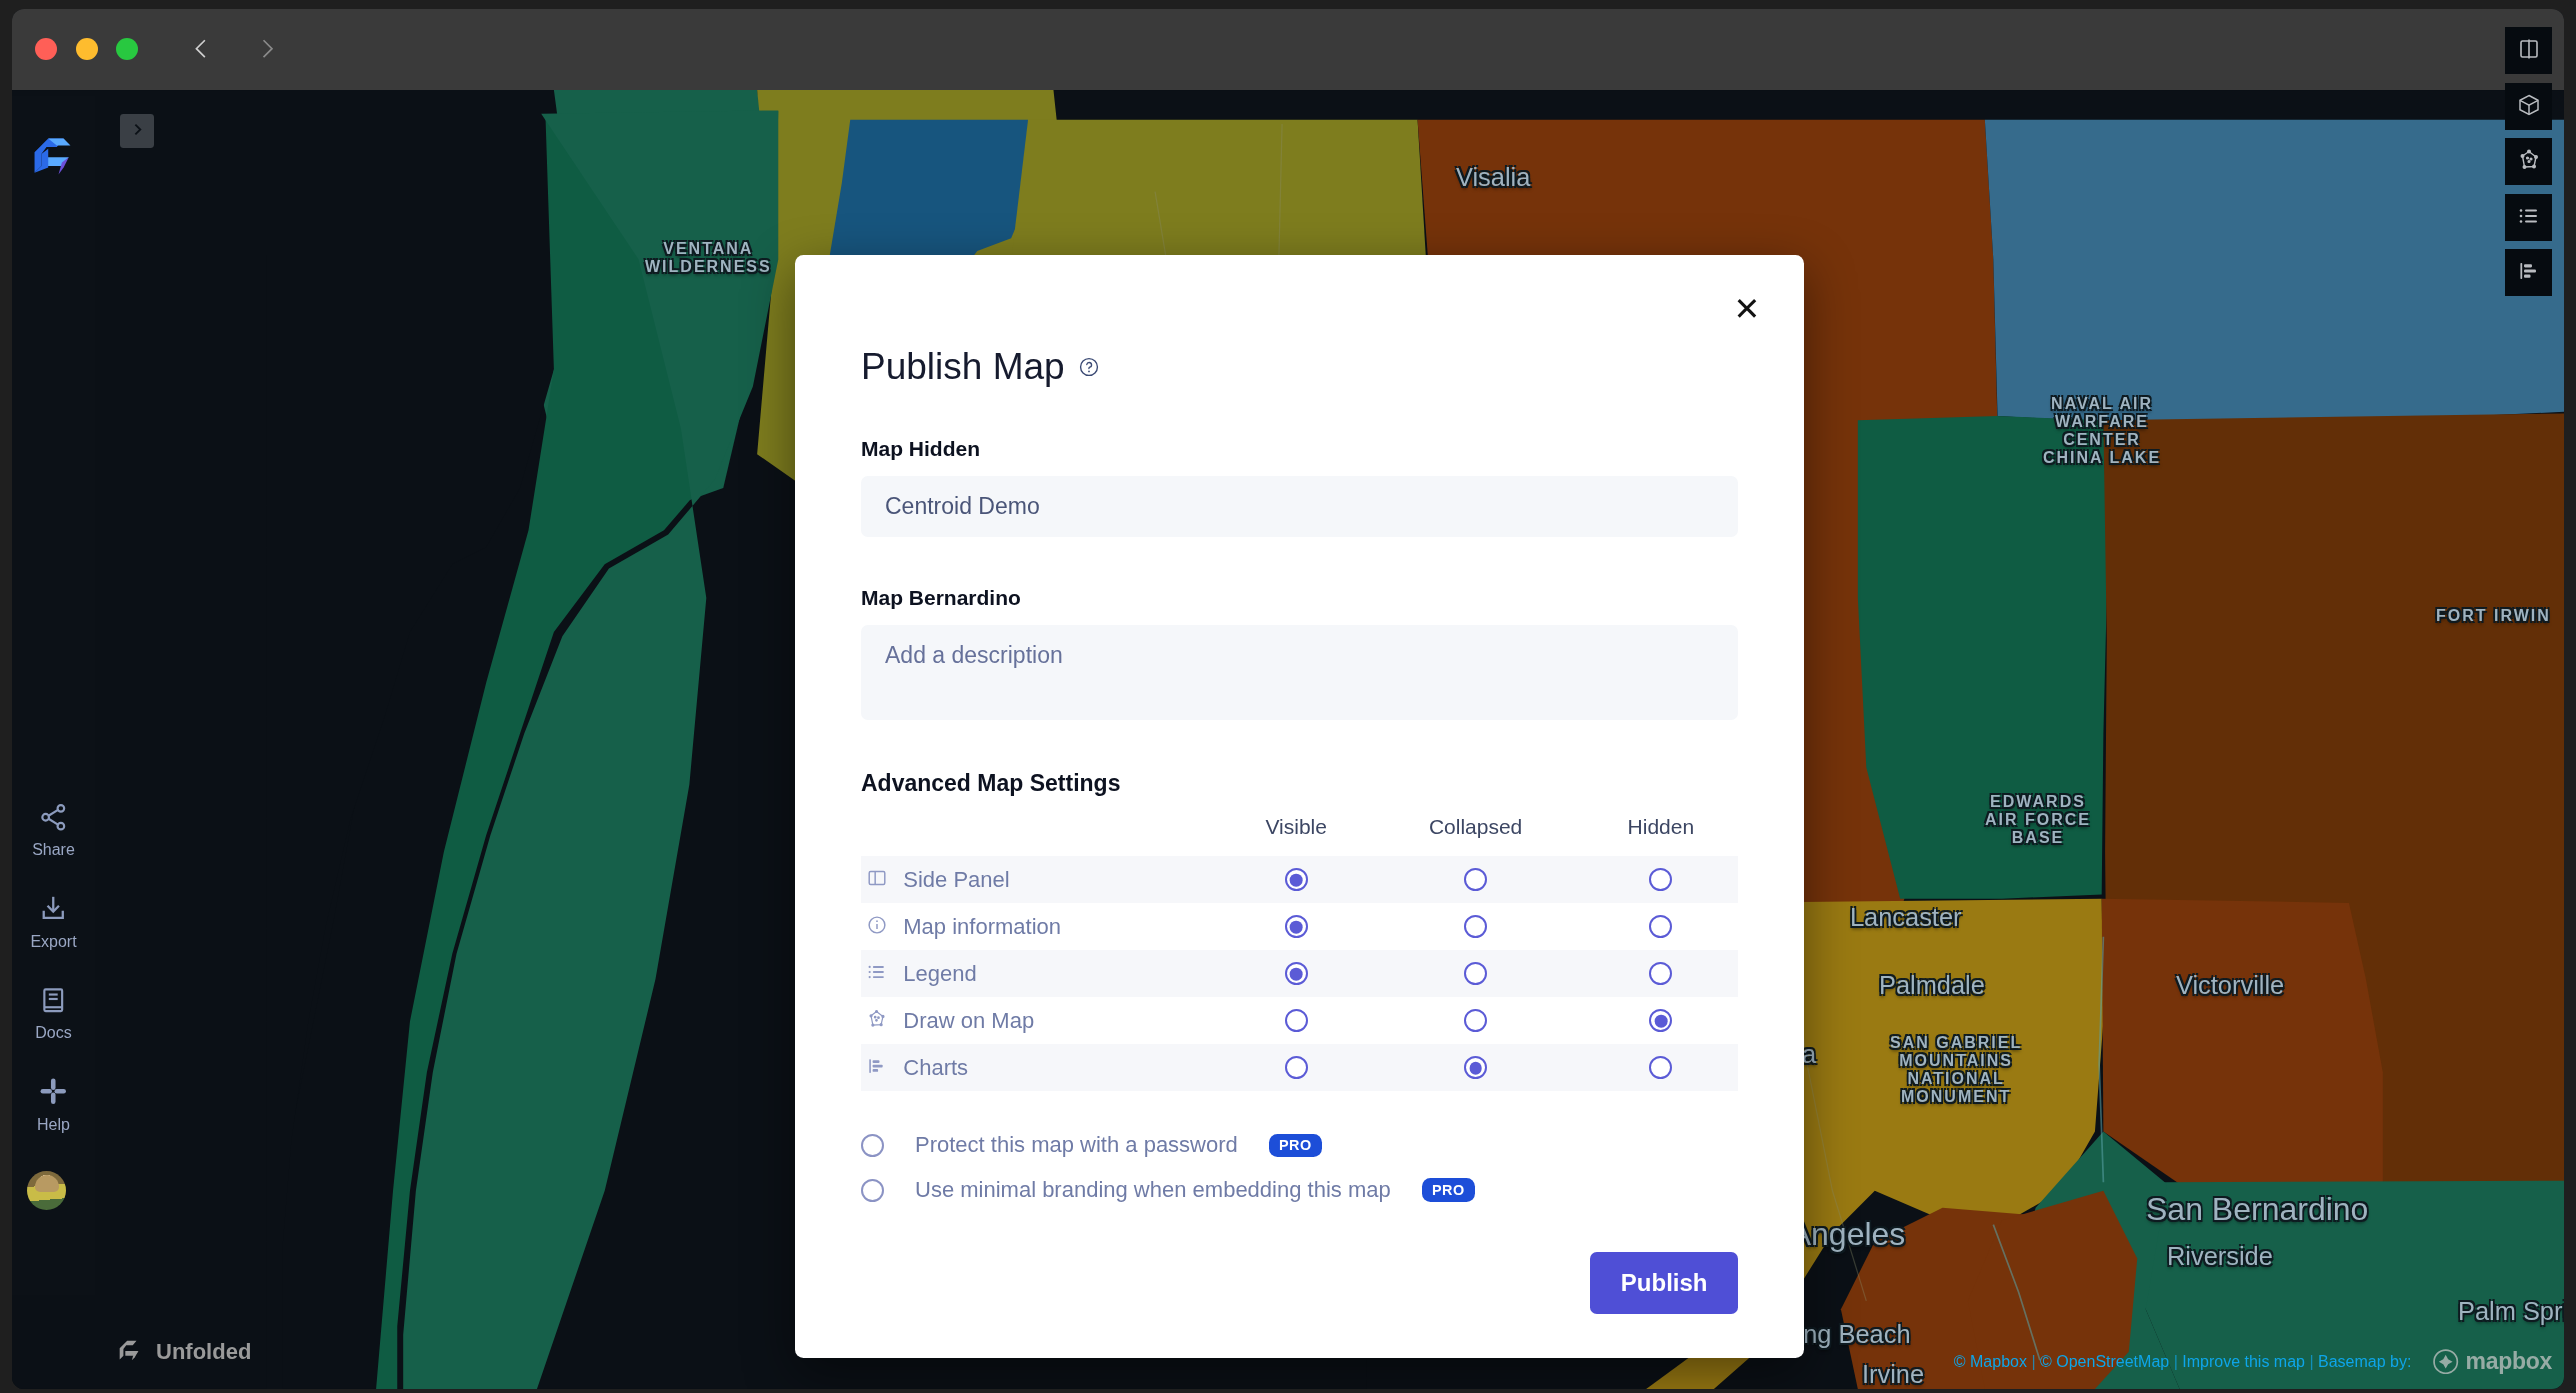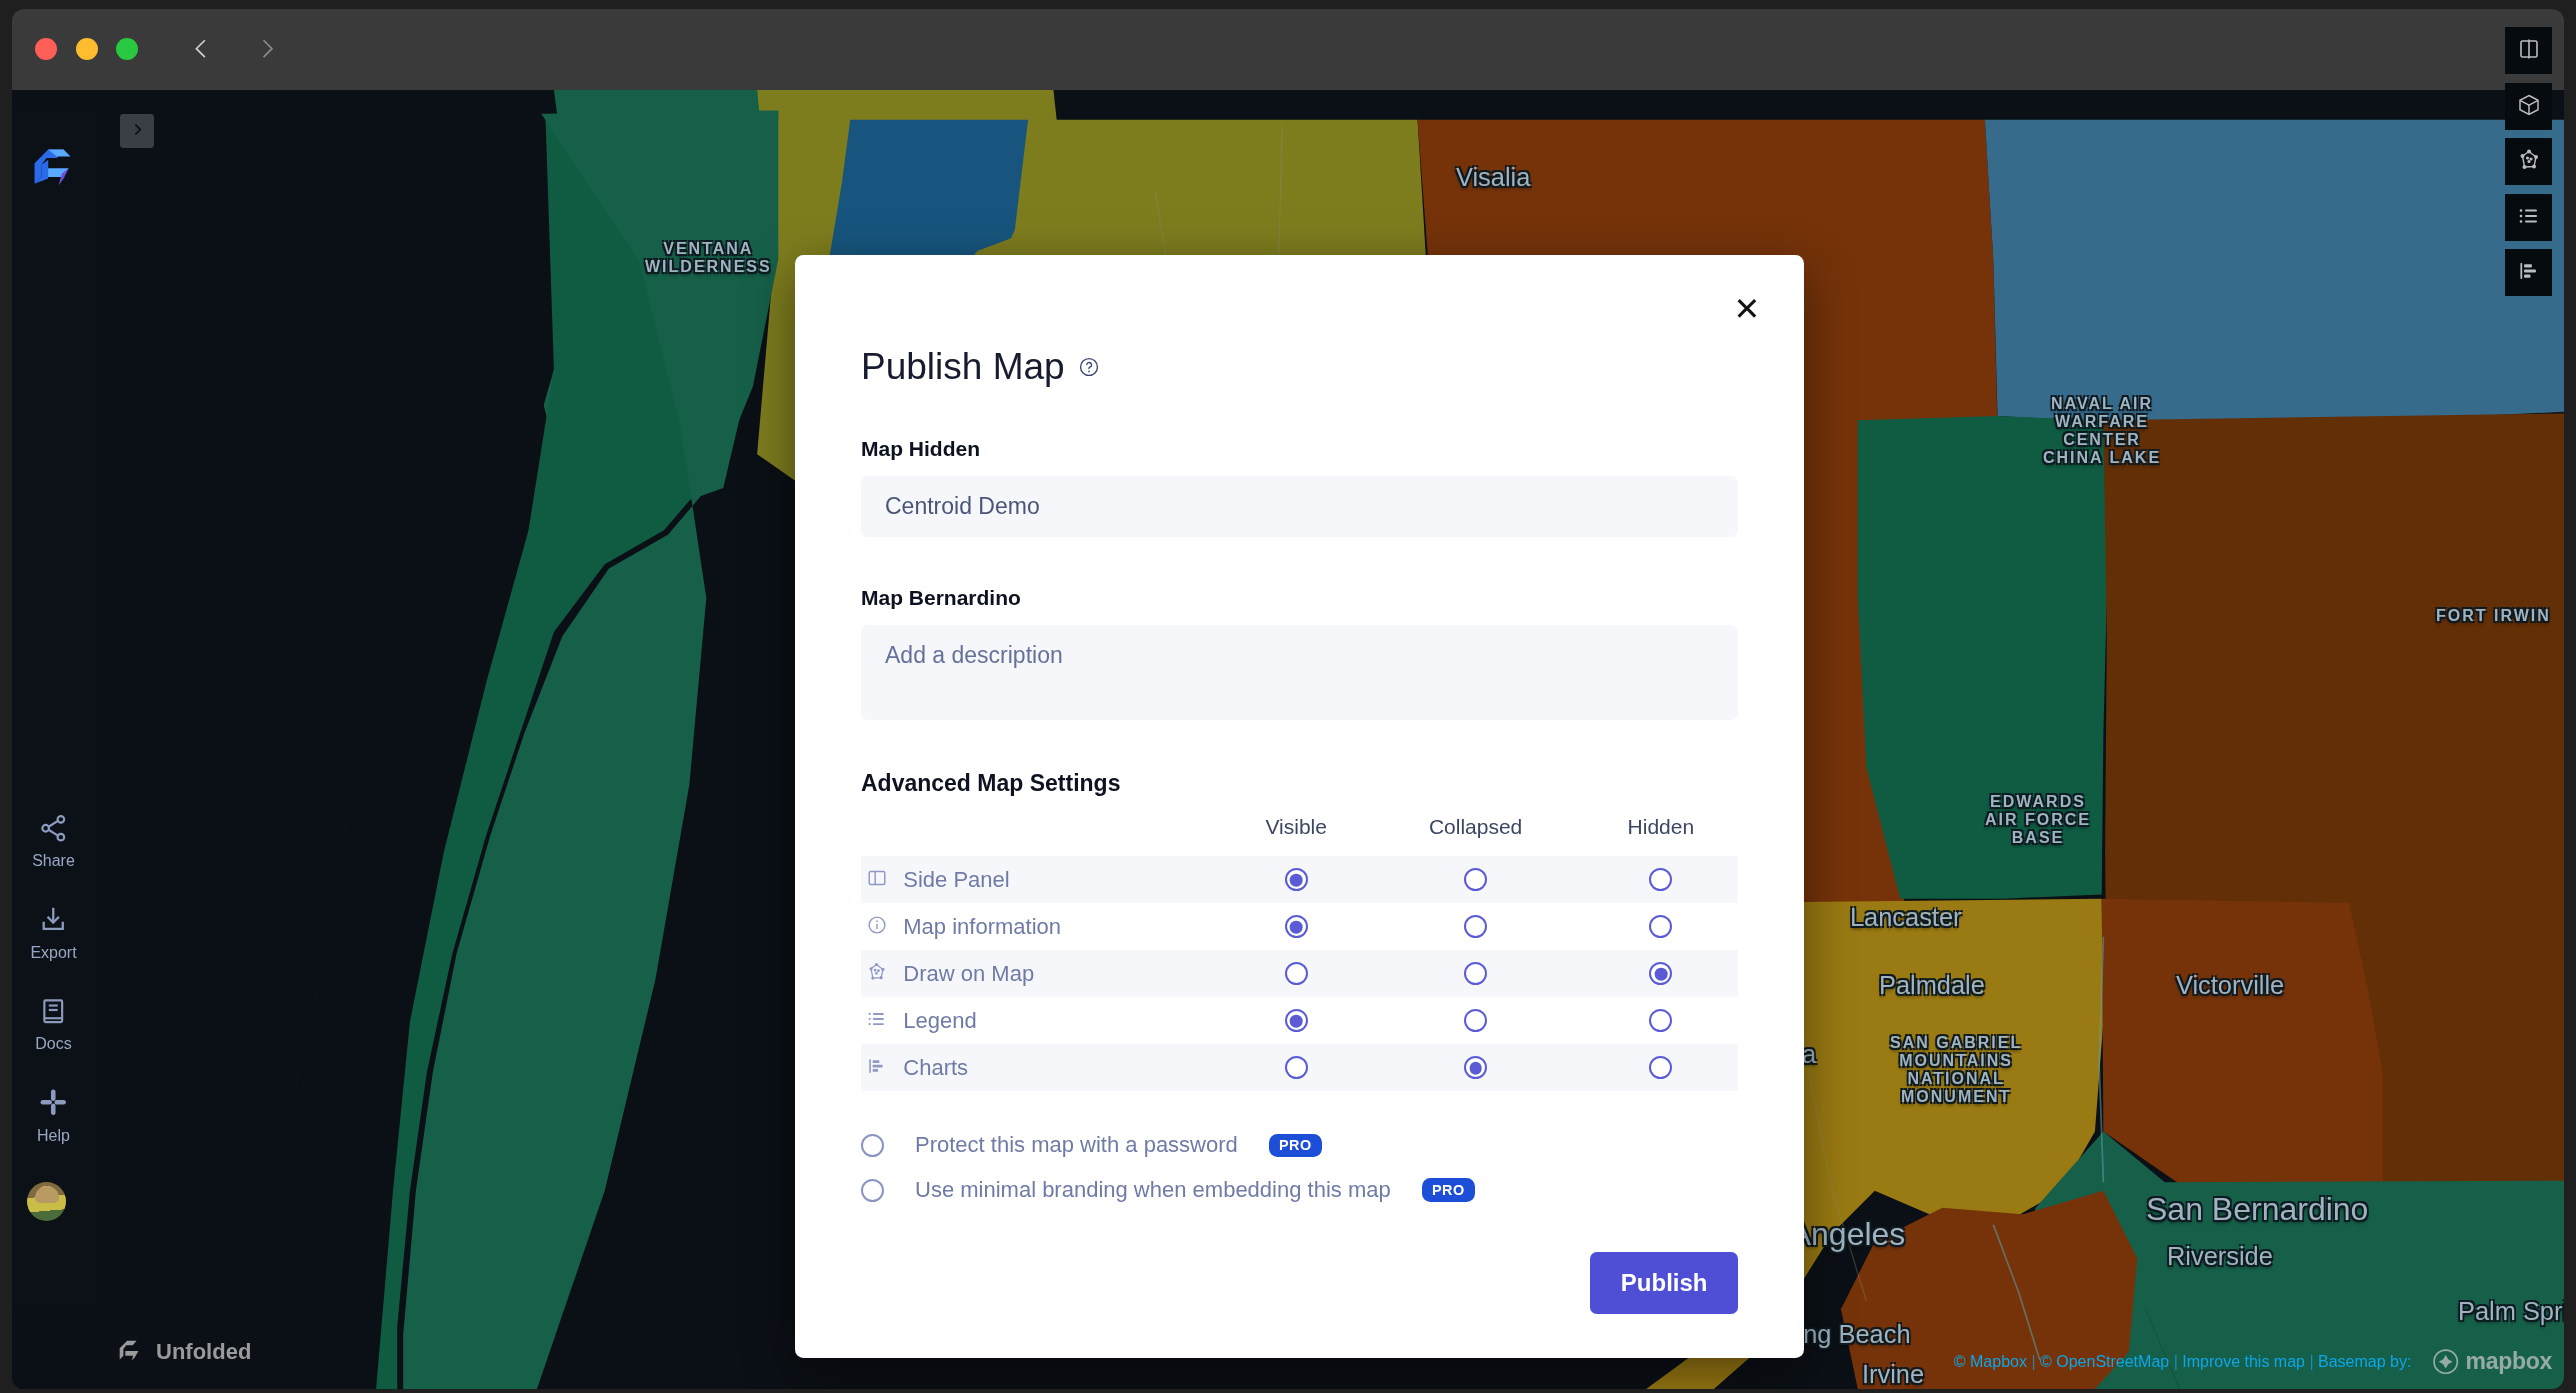--- a/index.html
+++ b/index.html
@@ -52,21 +52,21 @@
     white-space: nowrap;
     pointer-events: none;
     font-weight: 400;
   }
   .map-label.city   { font-size: 25.4px; }
   .map-label.bigcity{ font-size: 32px; }
   .map-label.area   { font-size: 16px; font-weight: 700; letter-spacing: 2px; text-align: center; }
 
   
   #left-rail {
-    position: absolute; left: 0; top: 98px;
+    position: absolute; left: 0; top: 87px;
     width: 83px; height: 1199px;
     background: #0c1117;
     z-index: 30;
   }
   #brand-logo { position: absolute; left: 13.5px; top: 34px; }
   #panel-toggle {
     position: absolute; left: 108px; top: 105px;
     width: 34px; height: 34px;
     background: #3a3f45; border-radius: 3.4px;
     display: flex; align-items: center; justify-content: center;
@@ -535,20 +535,40 @@
             </div>
           </td>
           <td class="radio-cell"><span class="radio checked"></span></td>
           <td class="radio-cell"><span class="radio"></span></td>
           <td class="radio-cell"><span class="radio"></span></td>
         </tr>
         <tr class="data-row">
           <td>
             <div class="row-name">
               <span>
+                <svg width="22" height="22" viewBox="0 0 24 24" fill="#8f99c4">
+                  <circle cx="4" cy="6.5" r="1.2"></circle>
+                    <rect x="7.5" y="5.5" width="12" height="2" rx="1"></rect>
+                  <circle cx="4" cy="12" r="1.2"></circle>
+                    <rect x="7.5" y="11" width="12" height="2" rx="1"></rect>
+                  <circle cx="4" cy="17.5" r="1.2"></circle>
+                    <rect x="7.5" y="16.5" width="12" height="2" rx="1"></rect>
+                </svg>
+              </span>
+              <span class="lbl">Legend</span>
+            </div>
+          </td>
+          <td class="radio-cell"><span class="radio checked"></span></td>
+          <td class="radio-cell"><span class="radio"></span></td>
+          <td class="radio-cell"><span class="radio"></span></td>
+        </tr>
+        <tr class="data-row">
+          <td>
+            <div class="row-name">
+              <span>
                 <svg width="22" height="22" viewBox="0 0 24 24" fill="none" stroke="#8f99c4" stroke-width="1.3">
                   <path d="M5.5 8.5 L11.5 3.8 L18.5 9.2 L16.5 18.2 L7.5 18.6 Z"></path>
                   <circle cx="5.5" cy="8.5" r="1.1" fill="#8f99c4"></circle>
                     <circle cx="11.5" cy="3.8" r="1.1" fill="#8f99c4"></circle>
                   <circle cx="18.5" cy="9.2" r="1.1" fill="#8f99c4"></circle>
                     <circle cx="16.5" cy="18.2" r="1.1" fill="#8f99c4"></circle>
                   <circle cx="7.5" cy="18.6" r="1.1" fill="#8f99c4"></circle>
                   <circle cx="10" cy="10" r=".85" fill="#8f99c4"></circle>
                     <circle cx="13.6" cy="10.6" r=".85" fill="#8f99c4"></circle>
                   <circle cx="11.4" cy="13.4" r=".85" fill="#8f99c4"></circle>
@@ -559,40 +579,20 @@
           </td>
           <td class="radio-cell"><span class="radio"></span></td>
           <td class="radio-cell"><span class="radio"></span></td>
           <td class="radio-cell"><span class="radio checked"></span></td>
         </tr>
         <tr class="data-row">
           <td>
             <div class="row-name">
               <span>
                 <svg width="22" height="22" viewBox="0 0 24 24" fill="#8f99c4">
-                  <circle cx="4" cy="6.5" r="1.2"></circle>
-                    <rect x="7.5" y="5.5" width="12" height="2" rx="1"></rect>
-                  <circle cx="4" cy="12" r="1.2"></circle>
-                    <rect x="7.5" y="11" width="12" height="2" rx="1"></rect>
-                  <circle cx="4" cy="17.5" r="1.2"></circle>
-                    <rect x="7.5" y="16.5" width="12" height="2" rx="1"></rect>
-                </svg>
-              </span>
-              <span class="lbl">Legend</span>
-            </div>
-          </td>
-          <td class="radio-cell"><span class="radio checked"></span></td>
-          <td class="radio-cell"><span class="radio"></span></td>
-          <td class="radio-cell"><span class="radio"></span></td>
-        </tr>
-        <tr class="data-row">
-          <td>
-            <div class="row-name">
-              <span>
-                <svg width="22" height="22" viewBox="0 0 24 24" fill="#8f99c4">
                   <rect x="3.6" y="4.5" width="1.7" height="15" rx=".7"></rect>
                   <rect x="7.2" y="5.6" width="7.5" height="3" rx="1"></rect>
                   <rect x="7.2" y="10.5" width="11" height="3" rx="1"></rect>
                   <rect x="7.2" y="15.4" width="6" height="3" rx="1"></rect>
                 </svg>
               </span>
               <span class="lbl">Charts</span>
             </div>
           </td>
           <td class="radio-cell"><span class="radio"></span></td>

